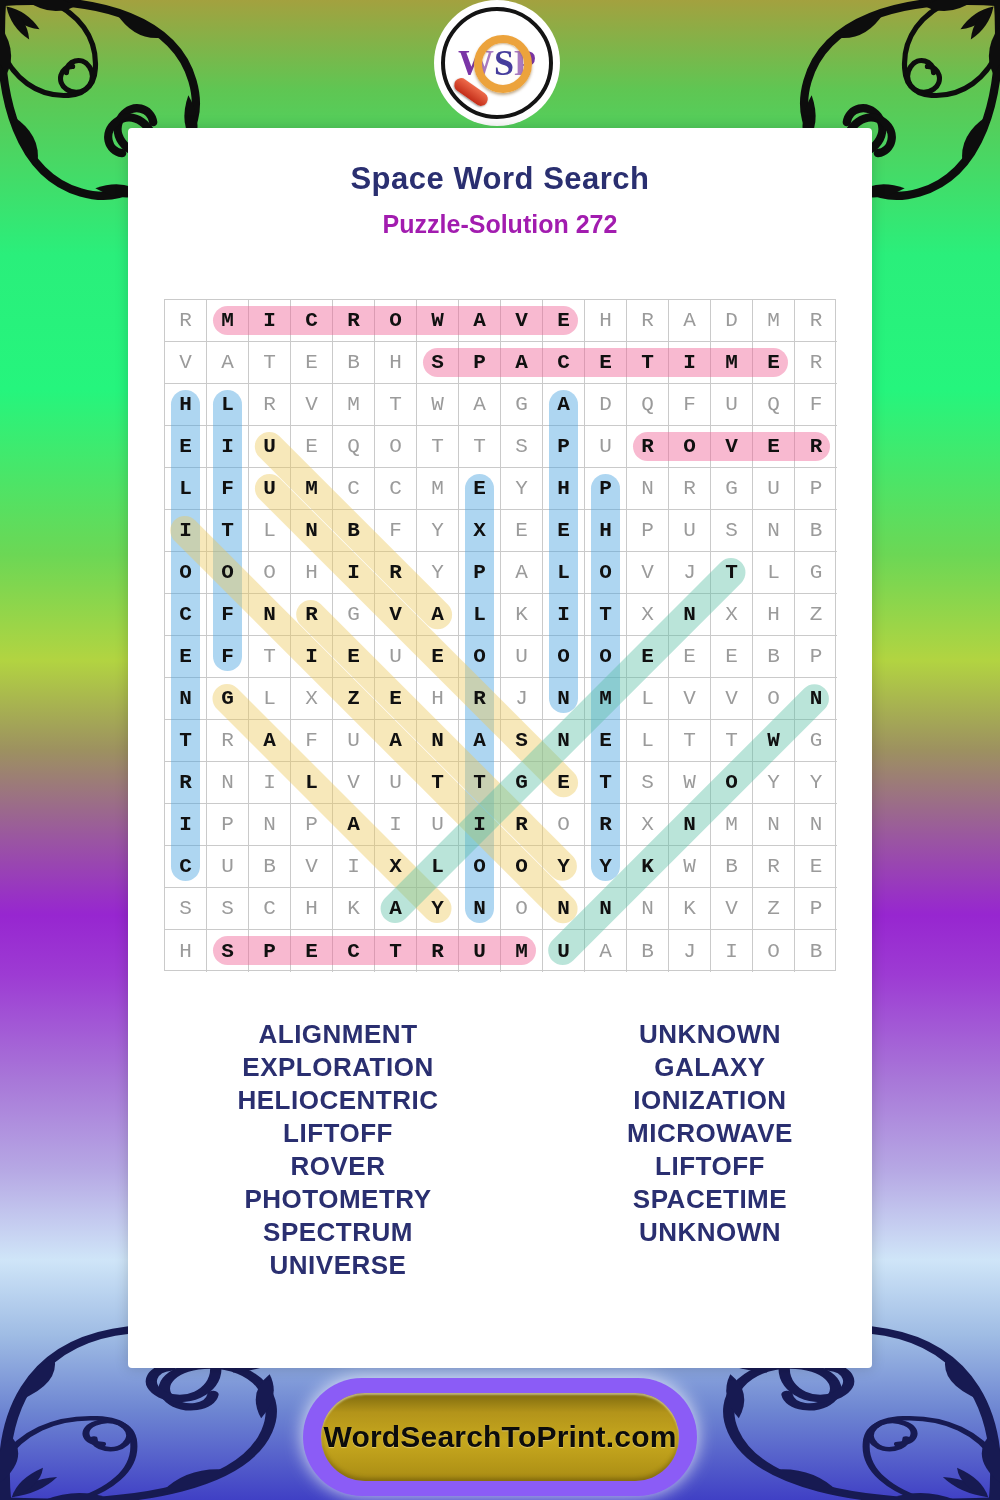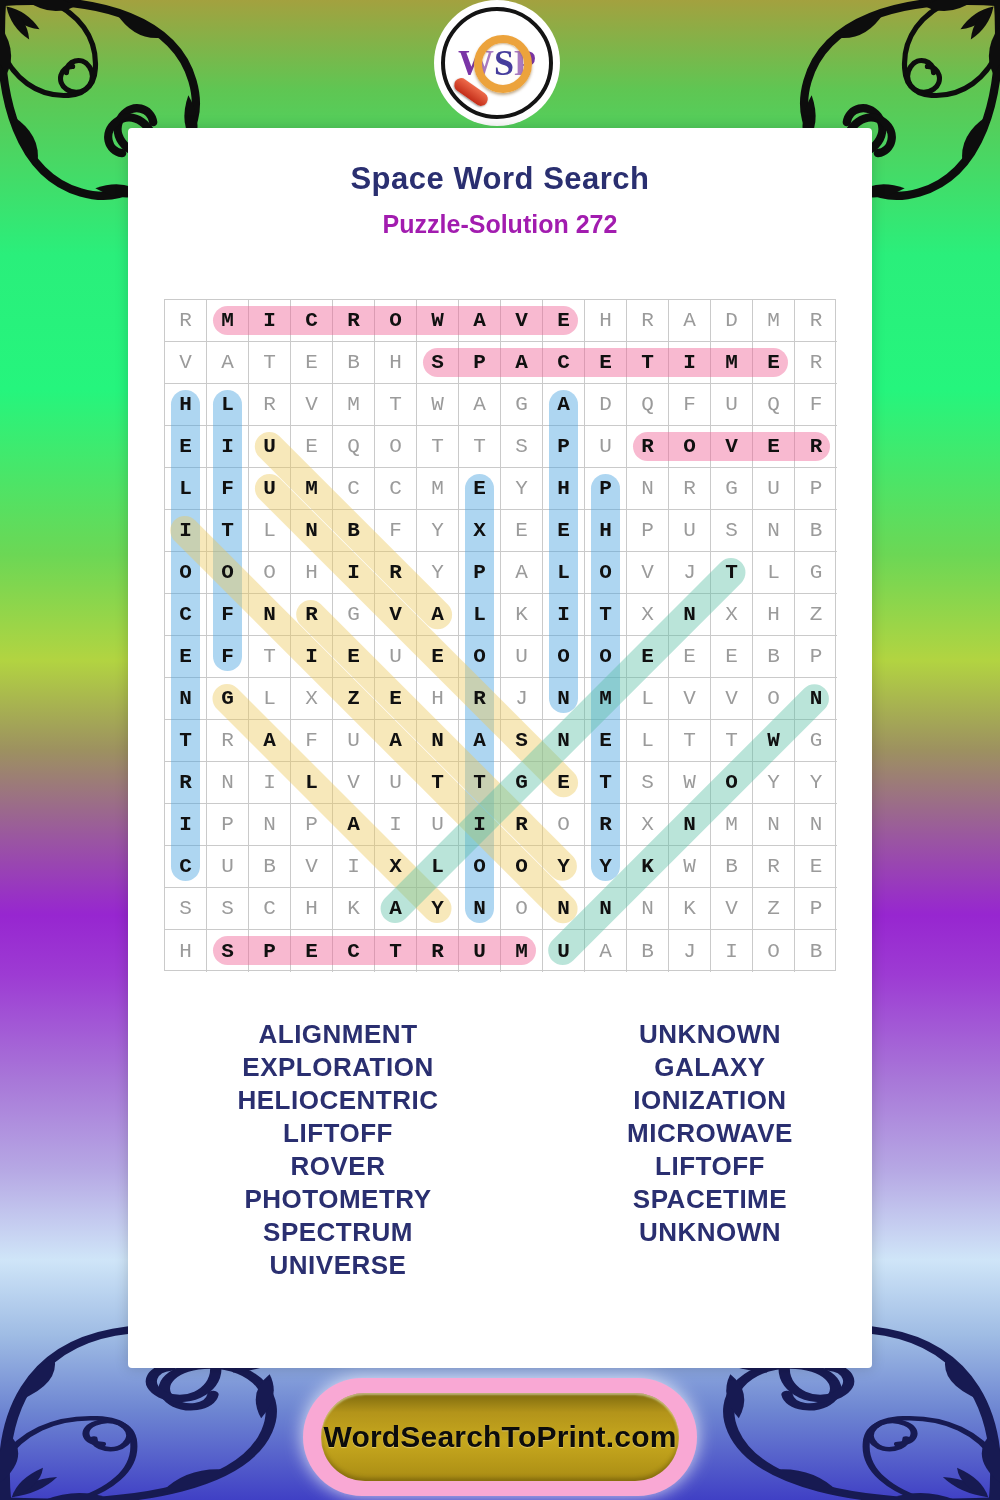--- a/index.html
+++ b/index.html
@@ -50,21 +50,21 @@
   .cell:nth-child(n+241){border-bottom:none;}
   .cell span{position:relative;z-index:2;}
   .cell.hit{color:#101010;font-weight:bold;}
   .strip{position:absolute;height:29px;border-radius:15px;z-index:1;}
   
   .word-cols{position:absolute;left:0;top:890px;width:100%;display:flex;padding-left:24px;}
   .word-col{width:50%;list-style:none;margin:0;padding:0;text-align:center;}
   .word-col li{color:#2a2f70;font-size:26px;font-weight:bold;line-height:33px;letter-spacing:.5px;}
   
   .footer-glow{position:absolute;left:50%;top:1378px;transform:translateX(-50%);
-    width:394px;height:118px;background:#f9a8d4;border-radius:60px;
+    width:394px;height:118px;background:#8b5cf6;border-radius:60px;
     box-shadow:0 0 18px rgba(255,255,255,.8);}
   .footer-btn{position:absolute;left:18px;top:15px;width:358px;height:88px;border-radius:44px;
     background:linear-gradient(180deg,#7d6a0e 0%,#b3941a 22%,#c7a81e 55%,#a98c14 100%);
     box-shadow:inset 0 2px 2px rgba(255,255,230,.5), inset 0 -3px 4px rgba(60,45,0,.35);
     display:flex;align-items:center;justify-content:center;cursor:pointer;border:none;}
   .footer-btn span{color:#0c0c0c;font-size:30px;font-weight:bold;letter-spacing:.2px;
     text-shadow:0 1px 1px rgba(255,240,180,.5);}
 </style>
 </head>
 <body>

